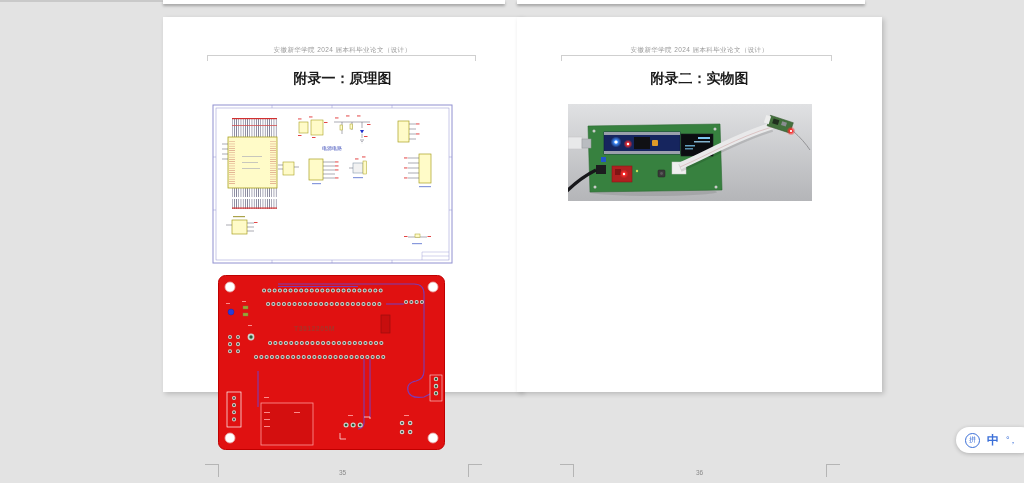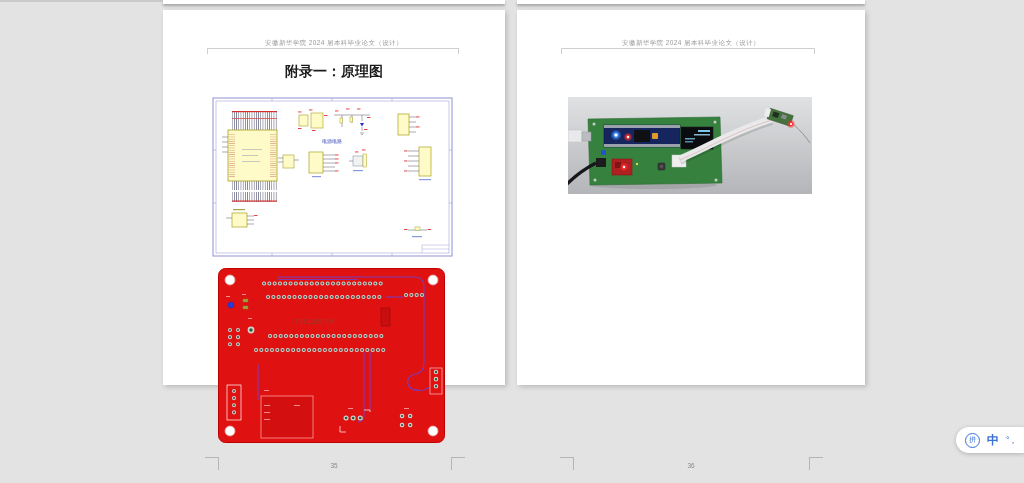--- a/index.html
+++ b/index.html
@@ -2,21 +2,21 @@
 <html><head>
 <meta charset="utf-8">
 <style>
   html,body{margin:0;padding:0;}
   .screen{position:relative;width:1024px;height:483px;background:#e3e3e3;overflow:hidden;
           font-family:"Liberation Sans",sans-serif;}
   .top-edge{position:absolute;left:0;top:0;width:163px;height:2px;background:#c9c9c9;}
   .page-sliver{position:absolute;top:0;height:4px;background:#ffffff;box-shadow:0 2px 3px rgba(0,0,0,.28);}
   .sliver-left{left:163px;width:342px;}
   .sliver-right{left:517px;width:348px;}
-  .page{position:absolute;top:10px;height:375px;background:#ffffff;box-shadow:2px 2px 5px rgba(0,0,0,.18);}
+  .page{position:absolute;top:17px;height:375px;background:#ffffff;box-shadow:2px 2px 5px rgba(0,0,0,.18);padding-left:17px;}
   .page-left{left:163px;width:342px;}
   .page-right{left:517px;width:348px;}
   .page-header{position:absolute;top:29px;left:0;right:0;text-align:center;
                font-size:6.5px;color:#9a9a9a;letter-spacing:.4px;}
   .header-rule{position:absolute;top:38px;height:5px;border-top:1px solid #cfcfcf;
                border-left:1px solid #cfcfcf;border-right:1px solid #cfcfcf;}
   .rule-l{left:44px;right:46px;}
   .rule-r{left:44px;right:50px;}
   .page-title{position:absolute;top:53px;left:0;right:0;text-align:center;
               font-size:14px;font-weight:bold;color:#1b1b1b;}
@@ -277,20 +277,21 @@
     </div>
 
     <div class="crop crop-bl" style="left:42px;"></div>
     <div class="crop crop-br" style="right:40px;"></div>
     <div class="page-number">35</div>
   </div>
 
   <div class="page page-right">
     <div class="page-header">安徽新华学院 2024 届本科毕业论文（设计）</div>
     <div class="header-rule rule-r"></div>
+    <div class="page-title">附录二：实物图</div>
 
     <div class="fig" style="left:51px;top:87px;width:244px;height:97px;">
       <svg width="244" height="97" viewBox="0 0 244 97">
         <defs>
           <linearGradient id="photoBg" x1="0" y1="0" x2="0" y2="1">
             <stop offset="0" stop-color="#e0e1e3"></stop>
               <stop offset="1" stop-color="#b4b5b8"></stop>
           </linearGradient>
           <radialGradient id="blueGlow">
               <stop offset="0" stop-color="#ffffff"></stop>

